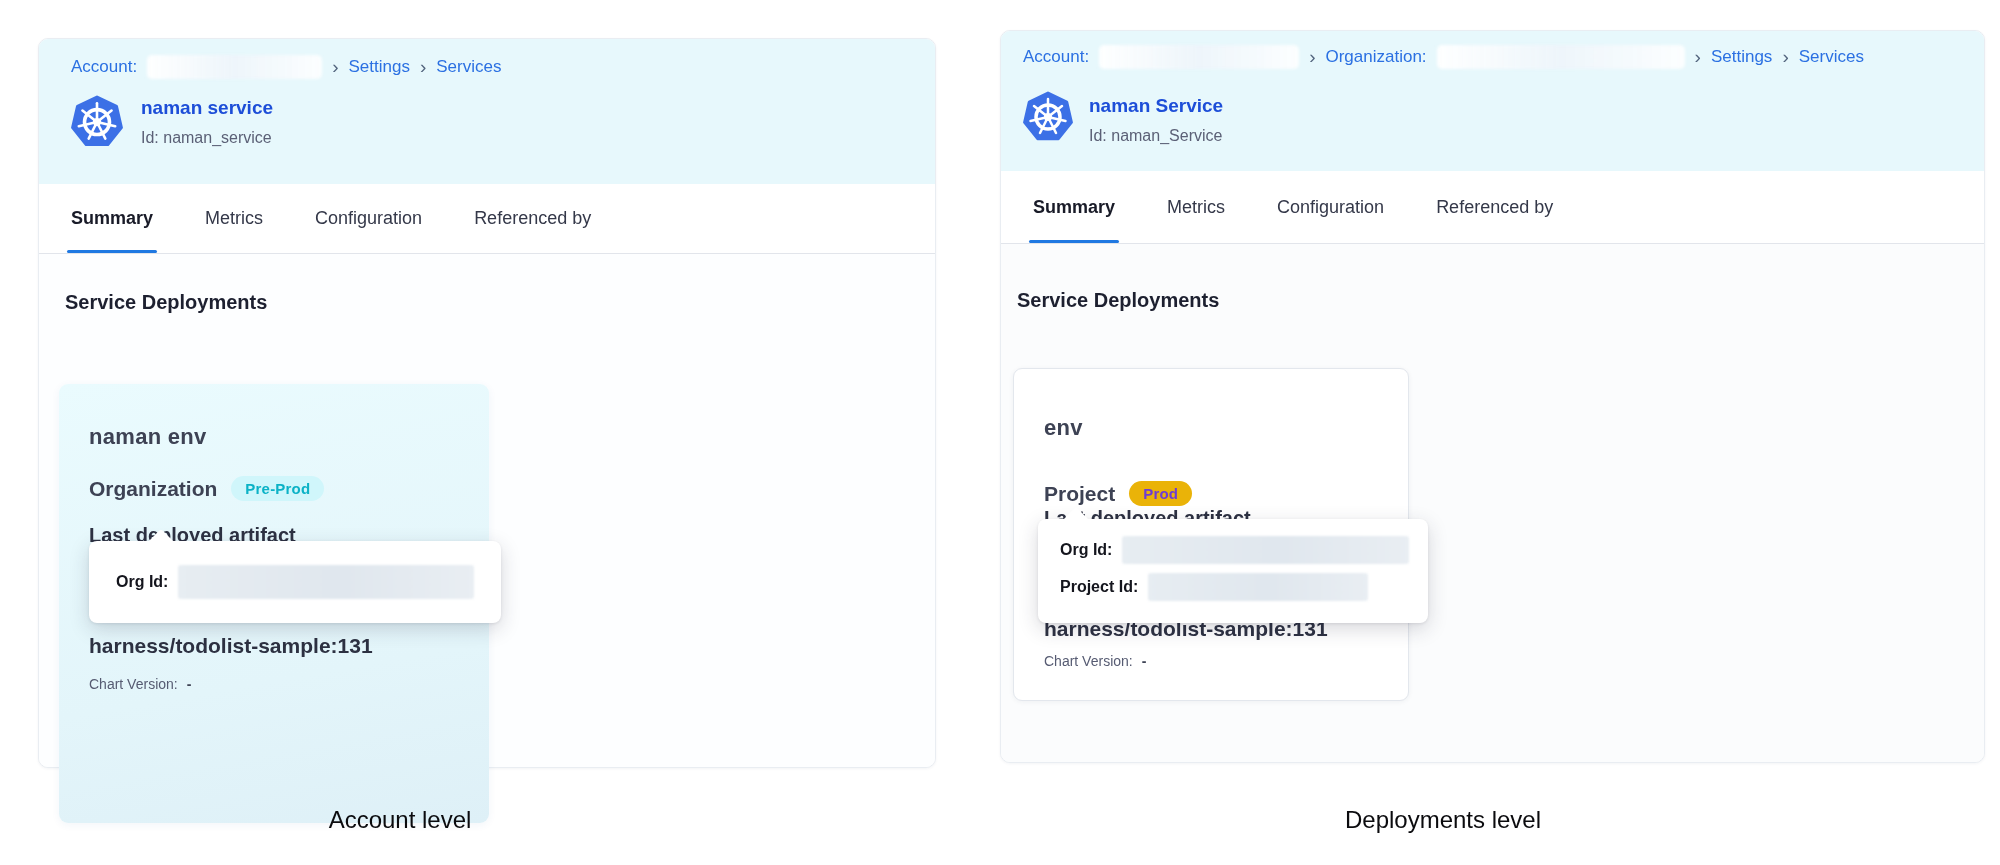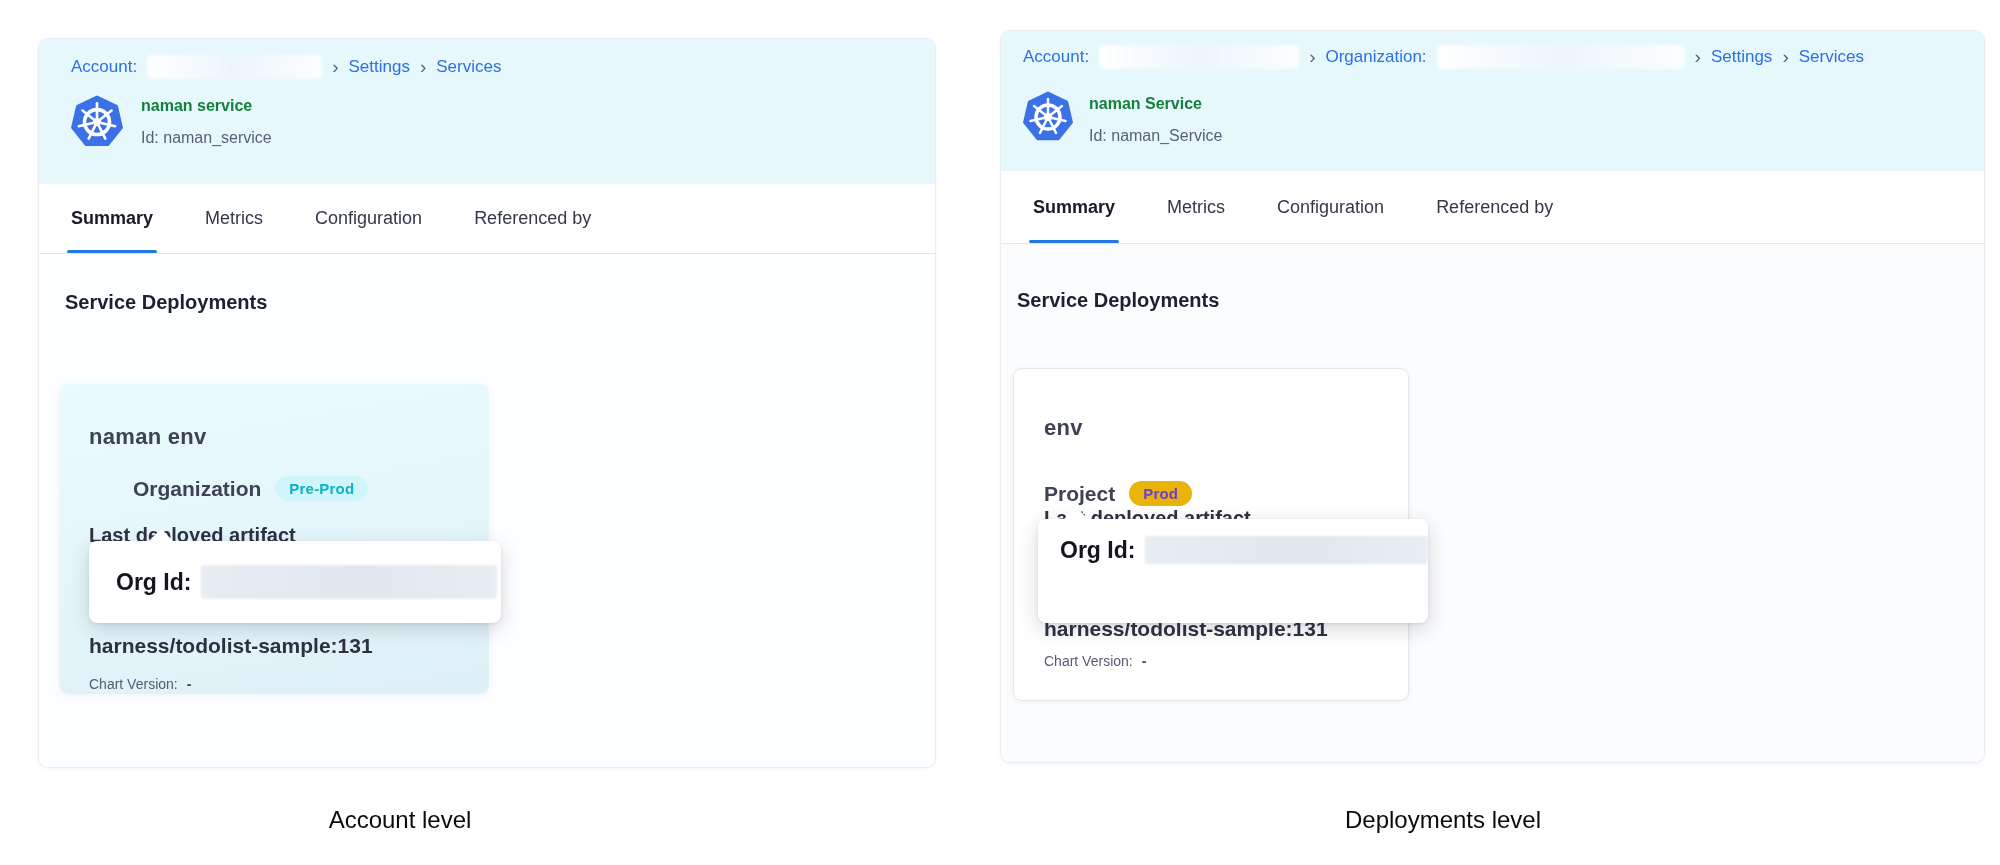--- a/index.html
+++ b/index.html
@@ -31,21 +31,21 @@
   .crumb-sep { color:#53657e; font-size:19px; line-height:1; padding-bottom:2px; }
   .redact-chip {
     display:inline-block; height:24px; border-radius:5px;
     background:linear-gradient(90deg, rgba(255,255,255,0.95), rgba(238,244,250,0.9), rgba(255,255,255,0.85));
     filter:blur(1.5px);
   }
 
   .svc-icon { position:absolute; }
   .panel-a .svc-icon { left:32px; top:56px; width:52px; height:52px; }
   .panel-b .svc-icon { left:22px; top:60px; width:50px; height:50px; }
-  .svc-name { position:absolute; font-size:16px; font-weight:700; color:#15803d; white-space:nowrap; }
+  .svc-name { position:absolute; font-size:19px; font-weight:700; color:#1d4ed8; white-space:nowrap; }
   .panel-a .svc-name { left:102px; top:58px; }
   .panel-b .svc-name { left:88px; top:64px; }
   .svc-id { position:absolute; font-size:16px; color:#5b6076; white-space:nowrap; }
   .panel-a .svc-id { left:102px; top:90px; }
   .panel-b .svc-id { left:88px; top:96px; }
 
   .tabs-row {
     position:absolute; left:0; right:0; background:#ffffff;
     border-bottom:1px solid #e2e5eb; display:flex; align-items:stretch;
     padding-left:32px; gap:52px;
@@ -67,36 +67,36 @@
   }
   .panel-a .content-bg { top:215px; background:#fdfeff; }
   .panel-b .content-bg { top:213px; background:#fbfcfd; }
 
   .section-title { position:absolute; font-size:20px; font-weight:700; color:#1d2030; white-space:nowrap; }
   .panel-a .section-title { left:26px; top:252px; }
   .panel-b .section-title { left:16px; top:258px; }
 
   .deploy-card { position:absolute; border-radius:9px; cursor:pointer; }
   .panel-a .deploy-card {
-    left:20px; top:345px; width:430px; height:310px;
+    left:20px; top:345px; width:430px; height:439px;
     background:linear-gradient(170deg, #eafbfe 0%, #e3f5fa 65%, #def0f7 100%);
     box-shadow:0 2px 8px rgba(31,87,148,0.06);
   }
   .panel-b .deploy-card {
     left:12px; top:337px; width:396px; height:333px;
     background:#ffffff; border:1px solid #e3e7ed;
     box-shadow:0 1px 5px rgba(40,50,70,0.06);
   }
 
   .env-name { position:absolute; left:30px; font-size:22px; font-weight:600; color:#3d4254; letter-spacing:0.3px; white-space:nowrap; }
   .panel-a .env-name { top:40px; }
   .panel-b .env-name { top:46px;text-align:right; }
 
   .scope-row { position:absolute; left:30px; display:flex; align-items:center; gap:14px; white-space:nowrap; }
-  .panel-a .scope-row { top:92px;margin-left:44px; }
+  .panel-a .scope-row { top:92px; }
   .panel-b .scope-row { top:96px;margin-top:16px; }
   .scope-label { font-size:21px; font-weight:700; color:#3d4254; }
   .badge {
     font-size:15px; font-weight:700; padding:4px 14px; border-radius:13px;
     letter-spacing:0.2px;
   }
 
   .clipped-text { position:absolute; left:30px; font-size:20px; font-weight:600; color:#2d3142; white-space:nowrap; z-index:1; }
   .panel-a .clipped-text { top:140px; }
   .panel-b .clipped-text { top:138px; }
@@ -119,21 +119,21 @@
   .tooltip::before {
     content:""; position:absolute; top:-8px; width:20px; height:20px;
     background:#ffffff; transform:rotate(45deg); border-radius:3px;
   }
   .panel-a .tooltip::before { left:62px; }
   .panel-b .tooltip::before { left:28px; }
   .tt-row { display:flex; align-items:center; white-space:nowrap; }
   .panel-a .tt-row { height:100%; padding-left:27px; }
   .panel-b .tt-rows { padding:17px 0 0 22px; }
   .panel-b .tt-row { margin-bottom:9px; }
-  .tt-label { font-size:23px; font-weight:700; color:#14151d; }
+  .tt-label { font-size:16px; font-weight:700; color:#14151d; }
   .tt-pill {
     border-radius:3px; margin-left:10px;
     background:linear-gradient(90deg,#e7edf2,#e0e7ee 55%,#e9eef3);
     filter:blur(1.2px);
   }
   .panel-a .tt-pill { width:296px; height:34px; }
   .panel-b .tt-pill.pill-org { width:287px; height:28px; }
   .panel-b .tt-pill.pill-project { width:220px; height:28px; }
 
   .figure-caption { position:absolute; top:806px; width:340px; text-align:center; font-size:24px; color:#0b0b0e; white-space:nowrap; }
@@ -263,18 +263,22 @@
       <span>Chart Version:</span><span class="cv-value">-</span>
     </div>
   </div>
 
   <div class="tooltip">
     <div class="tt-rows">
       <div class="tt-row">
         <span class="tt-label">Org Id:</span>
         <span class="tt-pill pill-org"></span>
       </div>
+      <div class="tt-row">
+        <span class="tt-label">Project Id:</span>
+        <span class="tt-pill pill-project"></span>
+      </div>
     </div>
   </div>
 </div>
 
 <div class="figure-caption caption-a">Account level</div>
 <div class="figure-caption caption-b">Deployments level</div>
 
 </body></html>

